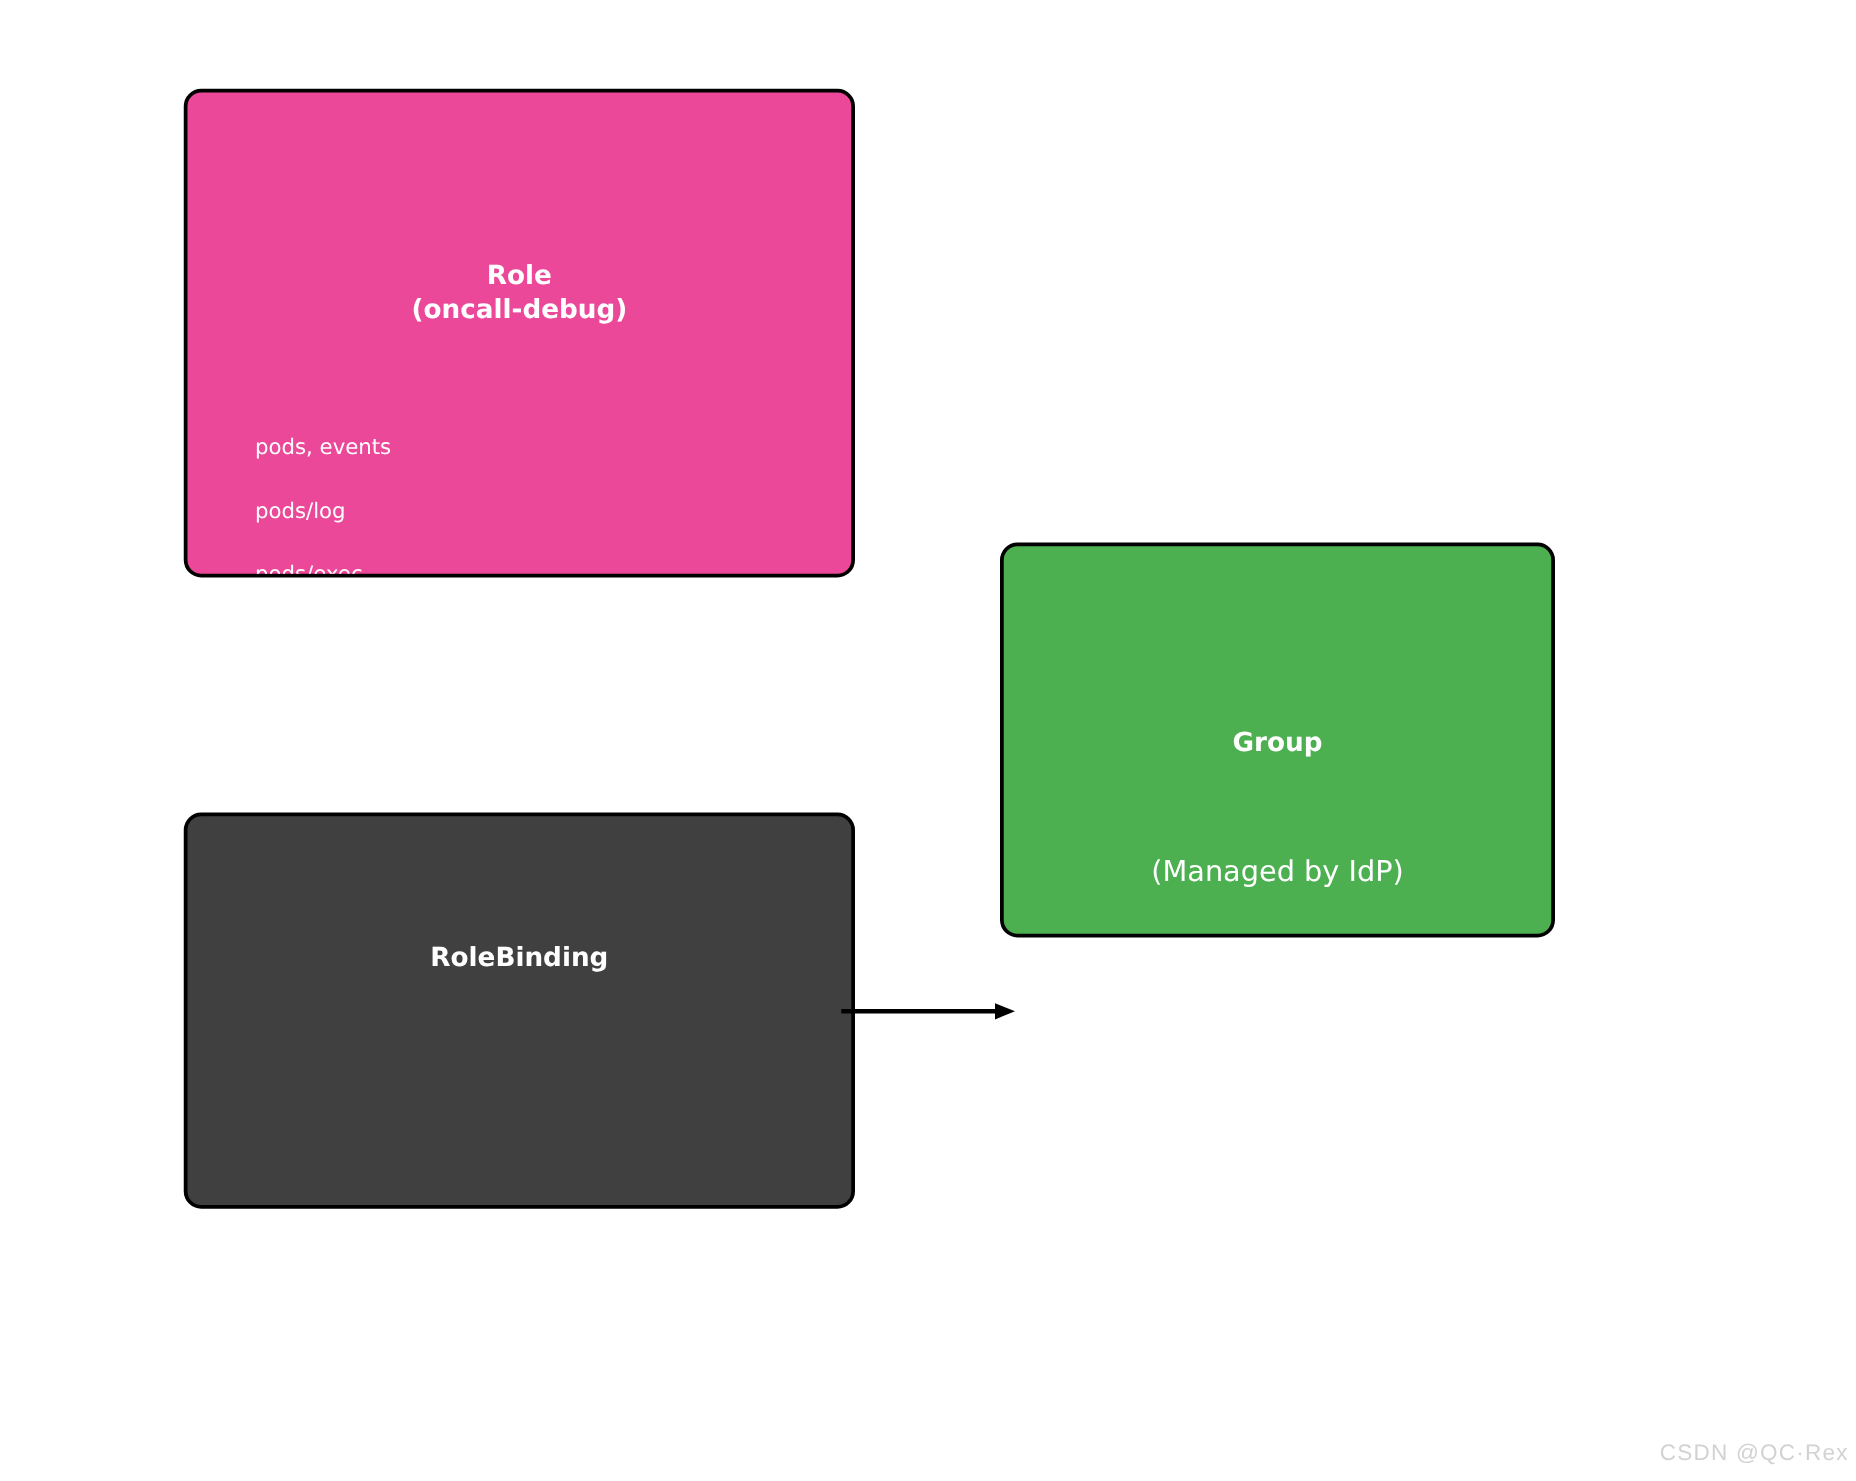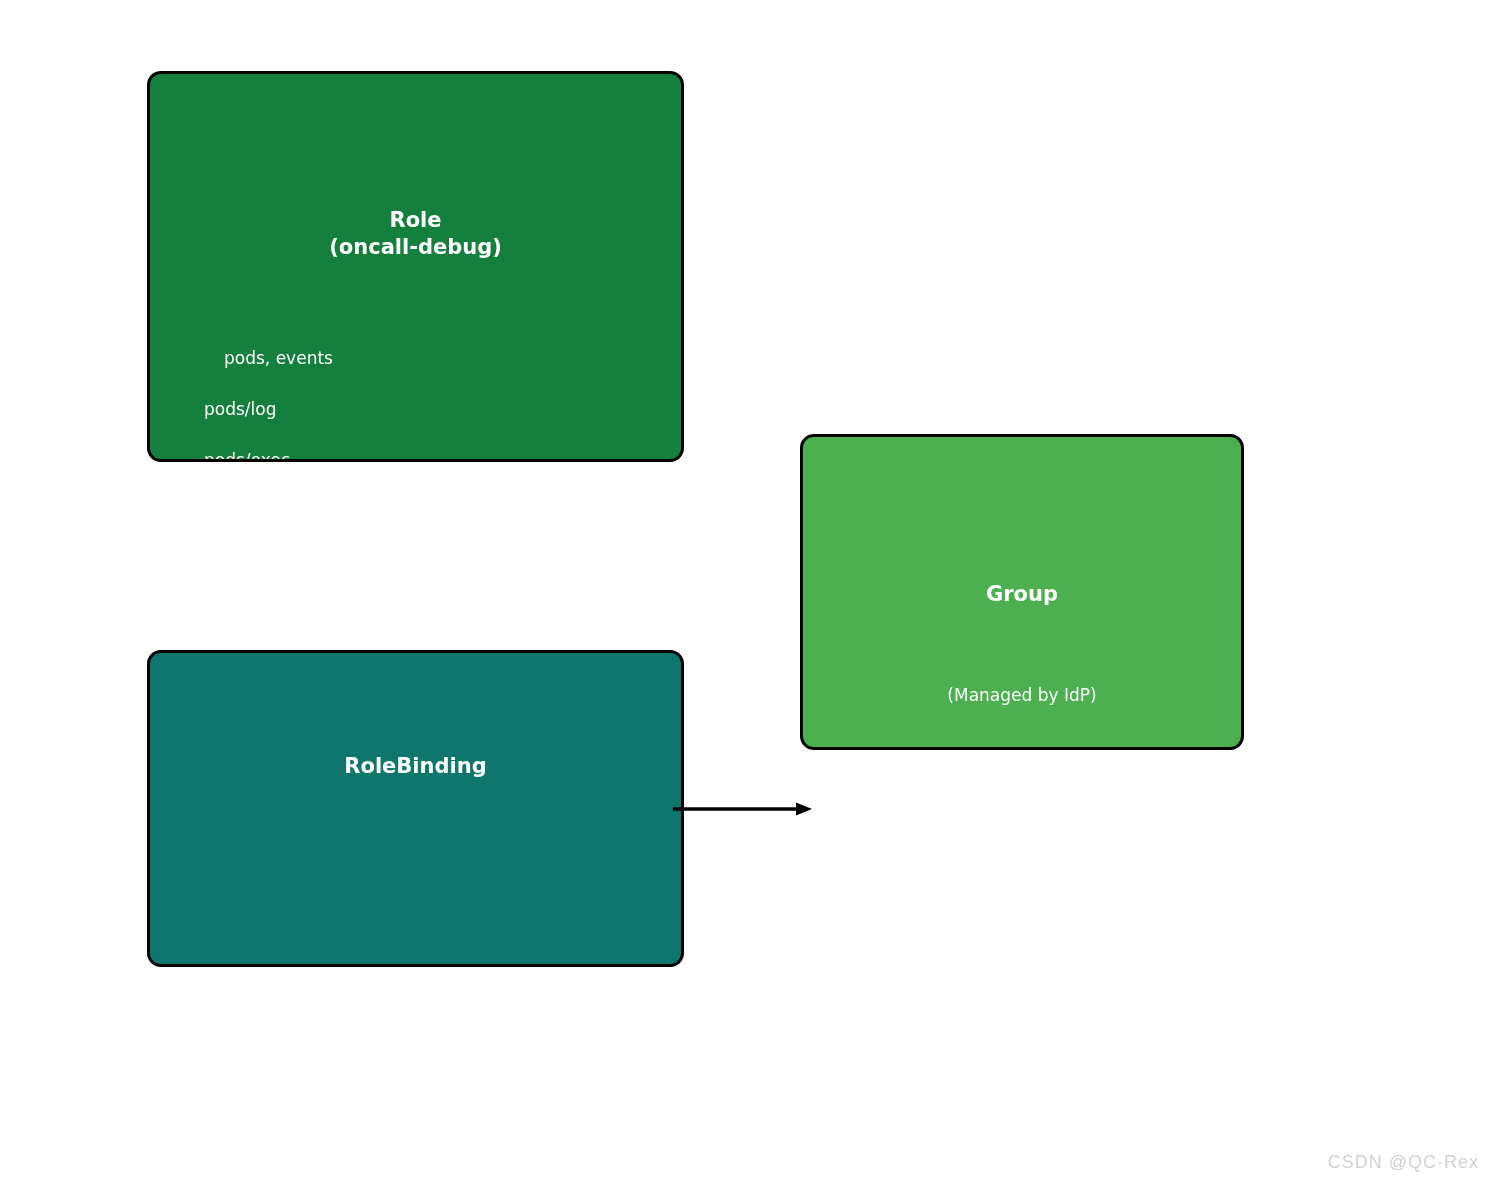--- a/index.html
+++ b/index.html
@@ -25,56 +25,56 @@
     text-align: center;
     font-weight: bold;
     font-size: 21px;
     line-height: 27px;
     color: #ffffff;
   }
   .box-subtitle {
     position: absolute;
     left: 0; right: 0;
     text-align: center;
-    font-size: 17px;
+    font-size: 23px;
     color: #ffffff;
   }
 
   
   .role-box {
     left: 147px; top: 71px;
     width: 537px; height: 391px;
-    background: #15803d;
+    background: #ec4899;
   }
   .role-box .box-title { top: 133px; }
   .role-item {
     position: absolute;
     left: 54px;
     font-size: 17px;
     line-height: 20px;
     color: #ffffff;
   }
-  .role-item:nth-of-type(2) { top: 274px; margin-left: 20px; }
+  .role-item:nth-of-type(2) { top: 274px; }
   .role-item:nth-of-type(3) { top: 325px; }
   .role-item:nth-of-type(4) { top: 376px; }
 
   
   .group-box {
     left: 800px; top: 434px;
     width: 444px; height: 316px;
     background: #4CAF50;
   }
   .group-box .box-title { top: 144px; }
   .group-box .box-subtitle { top: 248px; }
 
   
   .rolebinding-box {
     left: 147px; top: 650px;
     width: 537px; height: 317px;
-    background: #0f766e;
+    background: #404040;
   }
   .rolebinding-box .box-title { top: 100px; }
 
   
   .arrow-svg {
     position: absolute;
     left: 670px; top: 795px;
     width: 150px; height: 30px;
   }
 

